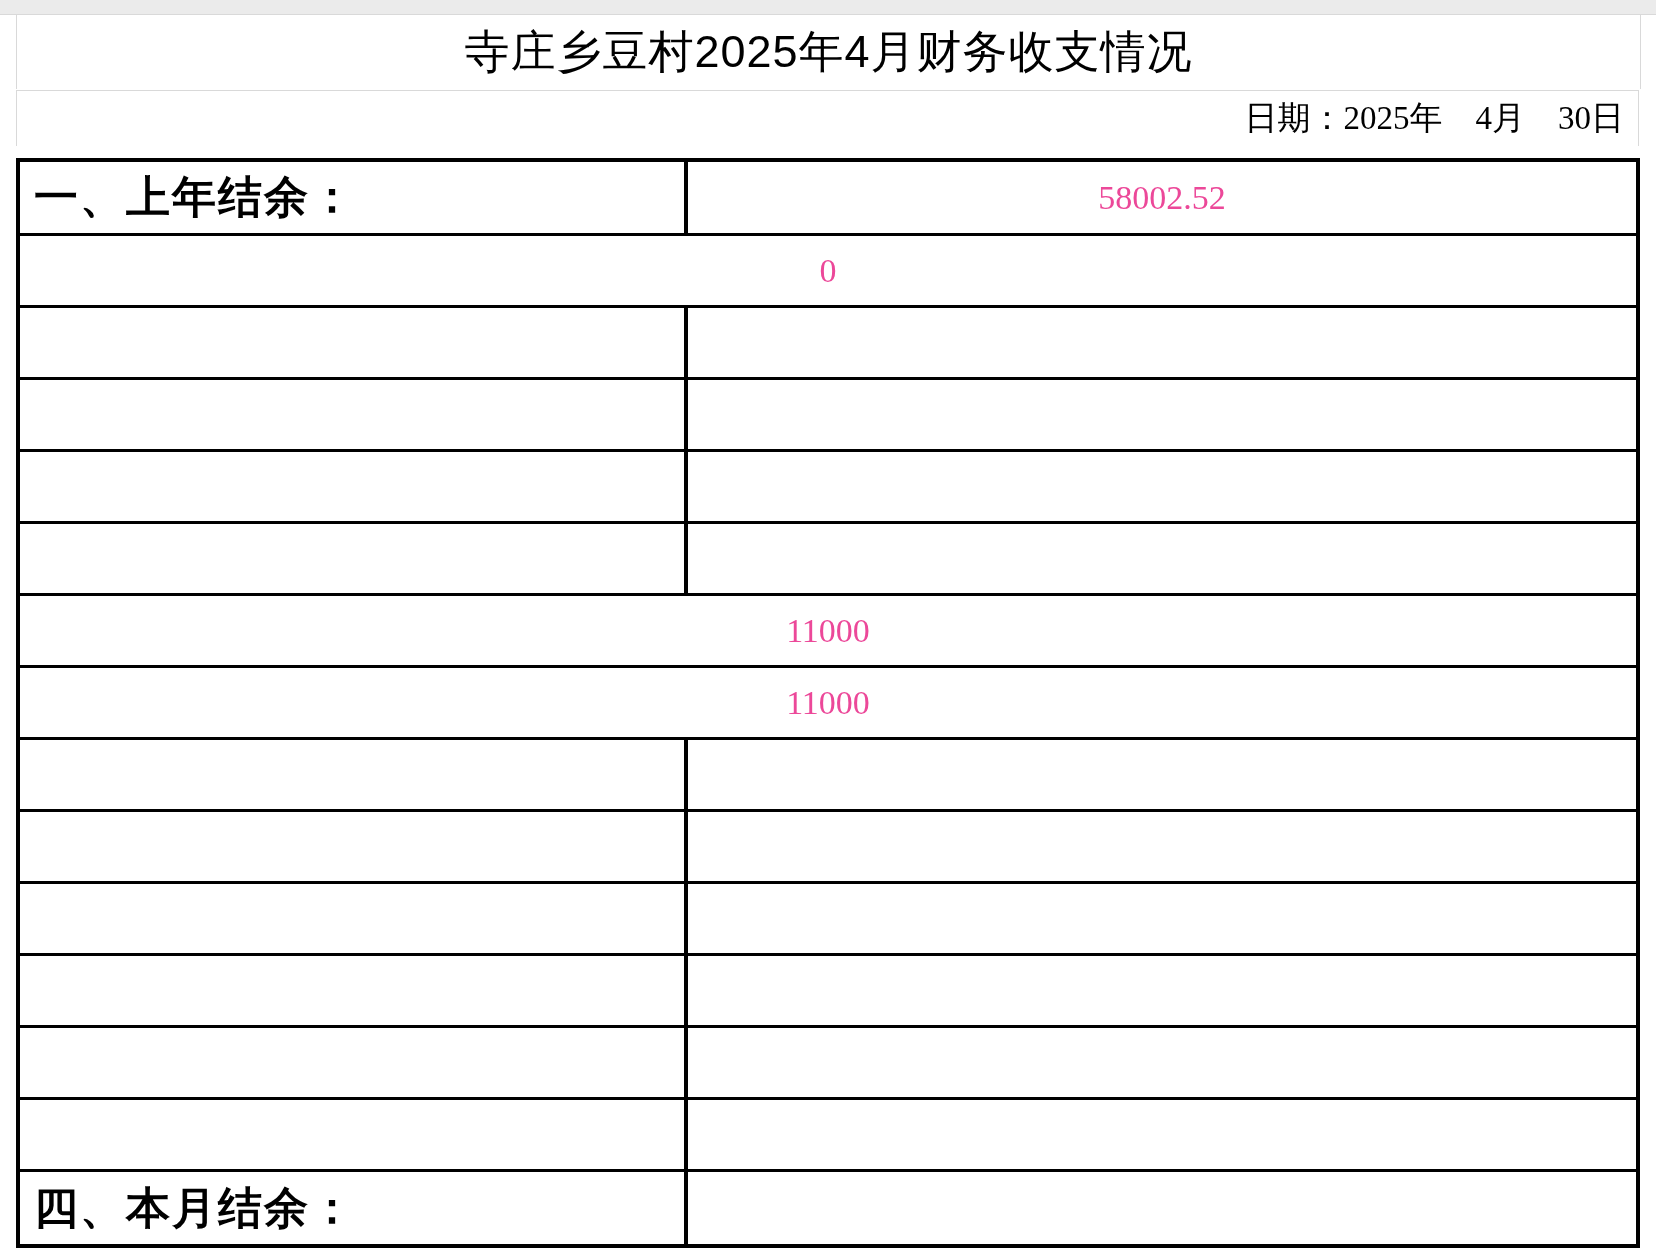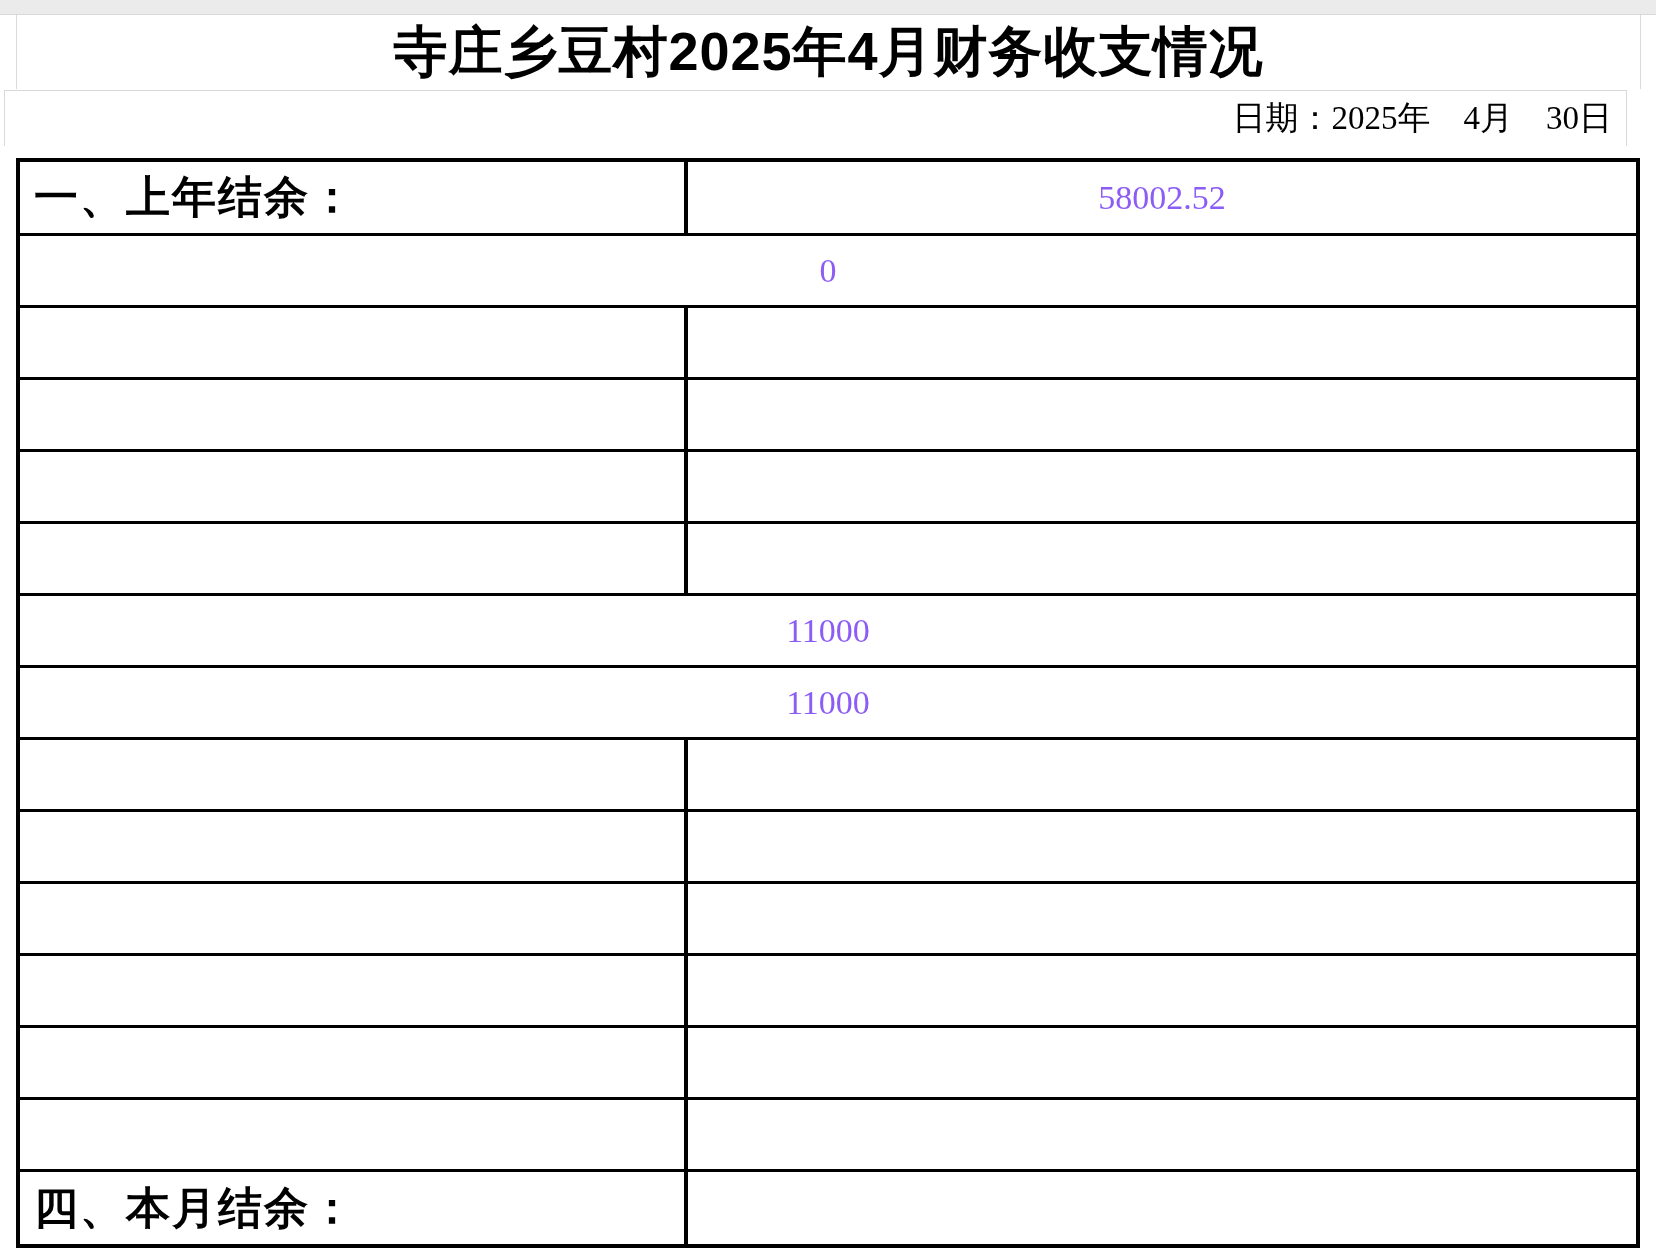--- a/index.html
+++ b/index.html
@@ -29,30 +29,30 @@
     left: 16px; top: 15px;
     width: 1623px; height: 74px;
     border-left: 1px solid #d9d9d9;
     border-right: 1px solid #d9d9d9;
     display: flex;
     align-items: center;
     justify-content: center;
   }
   .title-text {
     font-family: "Liberation Sans", sans-serif;
-    font-weight: bold;
-    font-size: 54px;
+    font-weight: normal;
+    font-size: 45px;
     color: #000000;
     letter-spacing: 1px;
     white-space: nowrap;
   }
   
   .date-band {
     position: absolute;
-    left: 4px; top: 90px;
+    left: 16px; top: 90px;
     width: 1623px; height: 56px;
     border-left: 1px solid #d9d9d9;
     border-right: 1px solid #d9d9d9;
     border-top: 1px solid #d9d9d9;
     display: flex;
     align-items: center;
     justify-content: flex-end;
     padding-right: 14px;
     box-sizing: border-box;
   }
@@ -90,21 +90,21 @@
     width: 668px;
     flex: 0 0 668px;
     border-right: 4px solid #000000;
     padding-left: 14px;
   }
   .cell.value {
     flex: 1 1 auto;
     justify-content: center;
     font-family: "Liberation Serif", serif;
     font-size: 34px;
-    color: #8b5cf6;
+    color: #ec4899;
     white-space: nowrap;
   }
   .section-label {
     font-family: "Liberation Serif", serif;
     font-weight: bold;
     font-size: 44px;
     color: #000000;
     letter-spacing: 2px;
     white-space: nowrap;
   }

